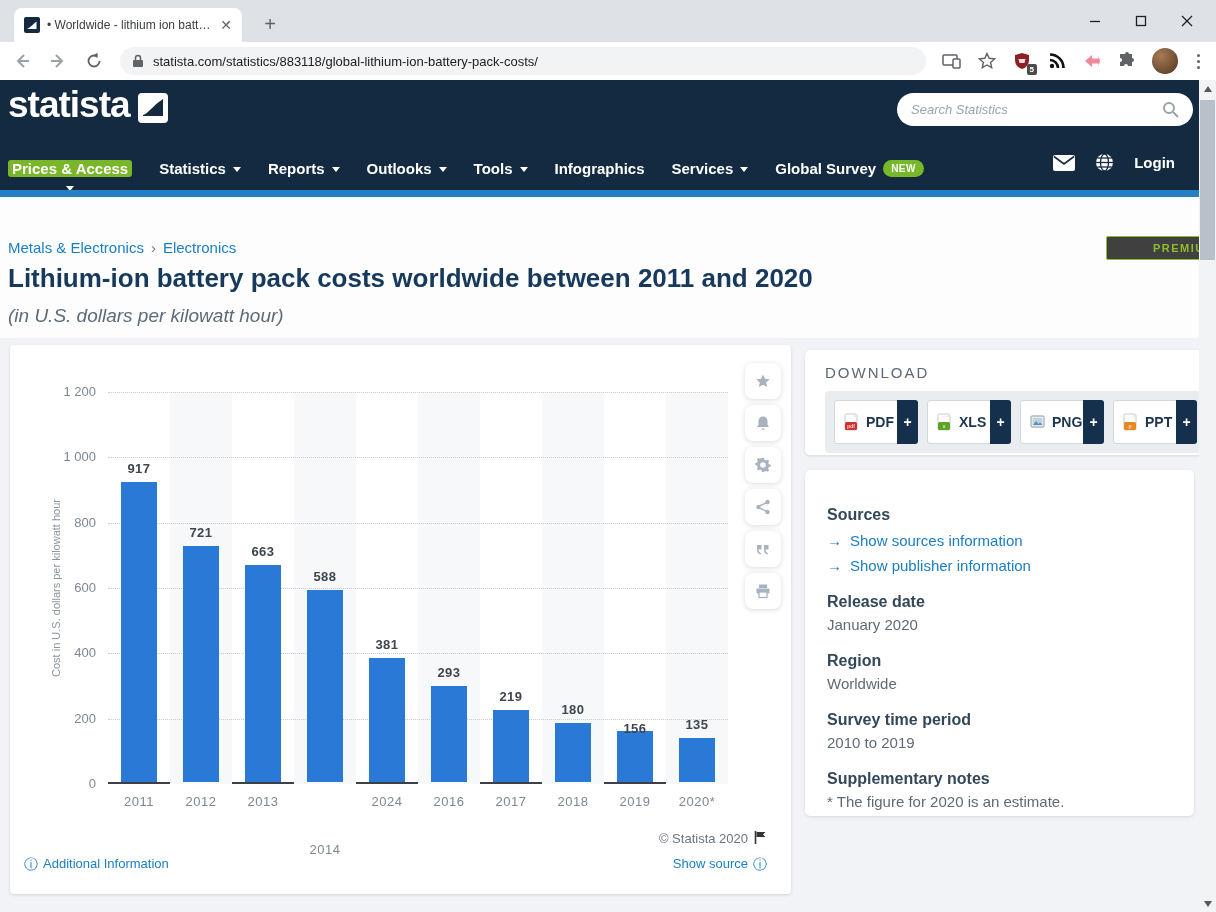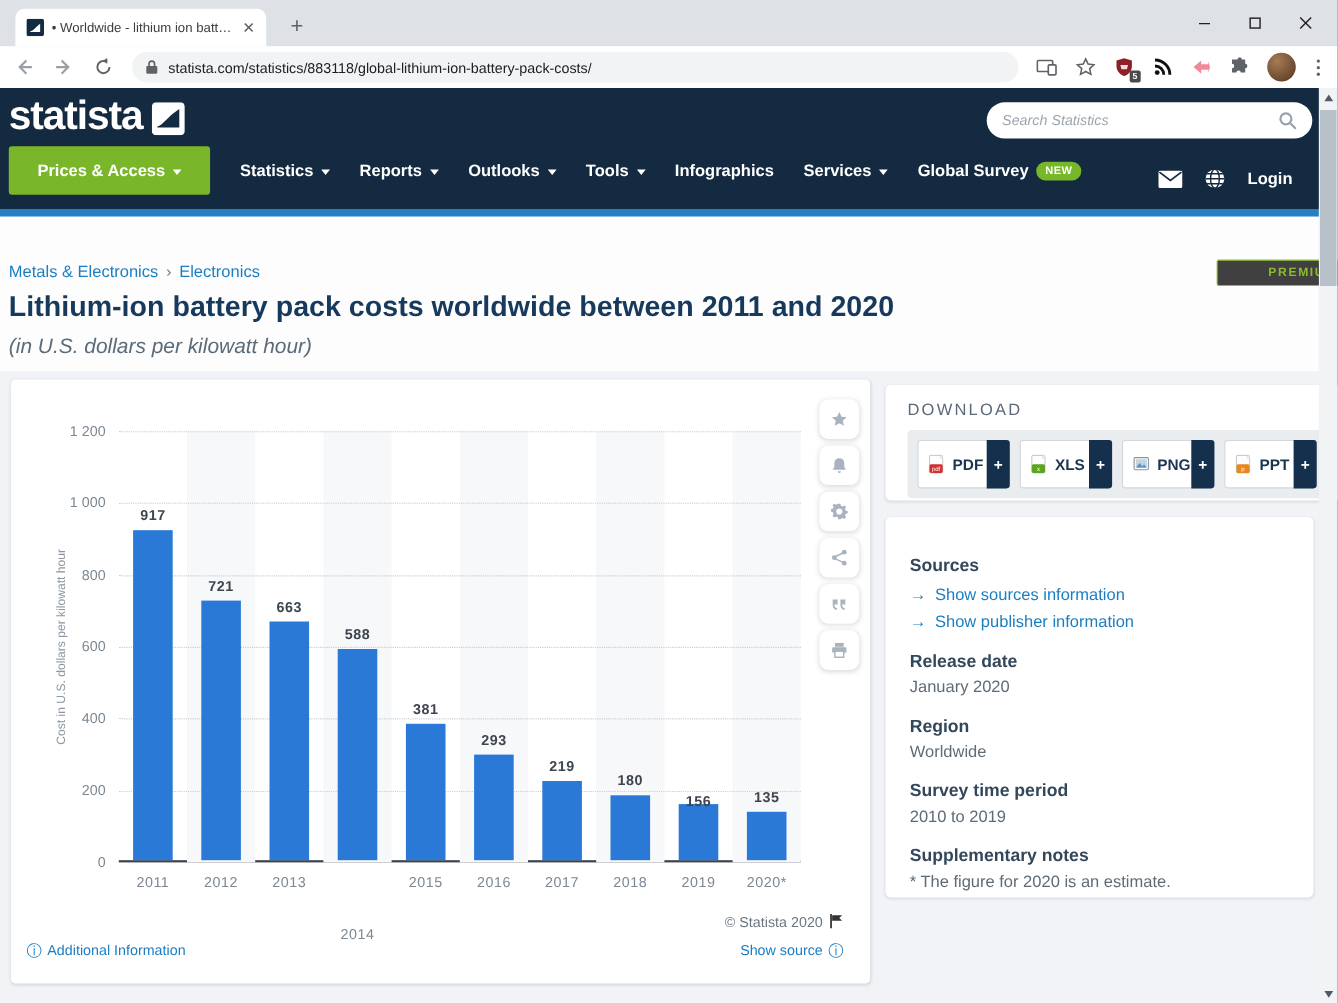--- a/index.html
+++ b/index.html
@@ -27,21 +27,21 @@
 
   
   .site-header { position:absolute; top:80px; left:0; right:17px; height:110px; background:#142a40; }
   .logo { position:absolute; left:8px; top:6px; display:flex; align-items:flex-end; gap:8px; }
   .logo-text { color:#fff; font-size:37px; font-weight:bold; letter-spacing:-1px; line-height:1; }
   .search-wrap { position:absolute; right:6px; top:13px; width:296px; height:33px; background:#fff; border-radius:17px; display:flex; align-items:center; padding:0 14px; }
   .search-wrap input { border:none; outline:none; flex:1; font-size:13px; font-family:"Liberation Sans", sans-serif; color:#333; background:transparent; }
   .search-wrap input::placeholder { color:#9aa5ae; font-style:italic; }
   .main-nav { position:absolute; left:8px; bottom:13px; display:flex; align-items:center; gap:27px; }
   .nav-item { display:flex; align-items:center; gap:7px; color:#fff; font-size:15px; font-weight:bold; cursor:pointer; }
-  .nav-primary { background:#7ab629; border-radius:3px; height:44px; padding:0 26px; }
+  .nav-primary { background:#7ab629; border-radius:3px; height:17px; padding:0 4px;flex-direction:column; }
   .caret { width:0; height:0; border-left:4px solid transparent; border-right:4px solid transparent; border-top:5px solid #fff; margin-top:2px; }
   .new-badge { background:#76b82a; color:#fff; font-size:10px; font-weight:bold; border-radius:9px; padding:3px 8px; letter-spacing:0.5px; }
   .header-right { position:absolute; right:24px; bottom:18px; display:flex; align-items:center; gap:20px; }
   .login { color:#fff; font-size:15px; font-weight:bold; }
   .blue-strip { position:absolute; top:190px; left:0; right:17px; height:7px; background:#2580c3; }
 
   
   .content-top { position:absolute; top:197px; left:0; right:17px; height:141px; background:#fdfdfe; }
   .content-lower { position:absolute; top:338px; left:0; right:17px; bottom:0; background:#f1f3f6; }
 
@@ -308,21 +308,21 @@
         <div class="val-label" style="left: 62px; bottom: 242px;">721</div>
         <div class="x-label" style="left: 62px;">2012</div>
         <div class="bar" style="left: 137px; height: 217px; background: rgb(42, 121, 214);"></div>
         <div class="val-label" style="left: 124px; bottom: 223px;">663</div>
         <div class="x-label" style="left: 124px;">2013</div>
         <div class="bar" style="left: 199px; height: 192px; background: rgb(42, 121, 214);"></div>
         <div class="val-label" style="left: 186px; bottom: 198px;">588</div>
         <div class="x-label" style="left: 186px; margin-top: 48px;">2014</div>
         <div class="bar" style="left: 261px; height: 124px; background: rgb(42, 121, 214);"></div>
         <div class="val-label" style="left: 248px; bottom: 130px;">381</div>
-        <div class="x-label" style="left: 248px;">2015</div>
+        <div class="x-label" style="left: 248px;">2024</div>
         <div class="bar" style="left: 323px; height: 96px; background: rgb(42, 121, 214);"></div>
         <div class="val-label" style="left: 310px; bottom: 102px;">293</div>
         <div class="x-label" style="left: 310px;">2016</div>
         <div class="bar" style="left: 385px; height: 72px; background: rgb(42, 121, 214);"></div>
         <div class="val-label" style="left: 372px; bottom: 78px;">219</div>
         <div class="x-label" style="left: 372px;">2017</div>
         <div class="bar" style="left: 447px; height: 59px; background: rgb(42, 121, 214);"></div>
         <div class="val-label" style="left: 434px; bottom: 65px;">180</div>
         <div class="x-label" style="left: 434px;">2018</div>
         <div class="bar" style="left: 509px; height: 51px; background: rgb(42, 121, 214);"></div>

